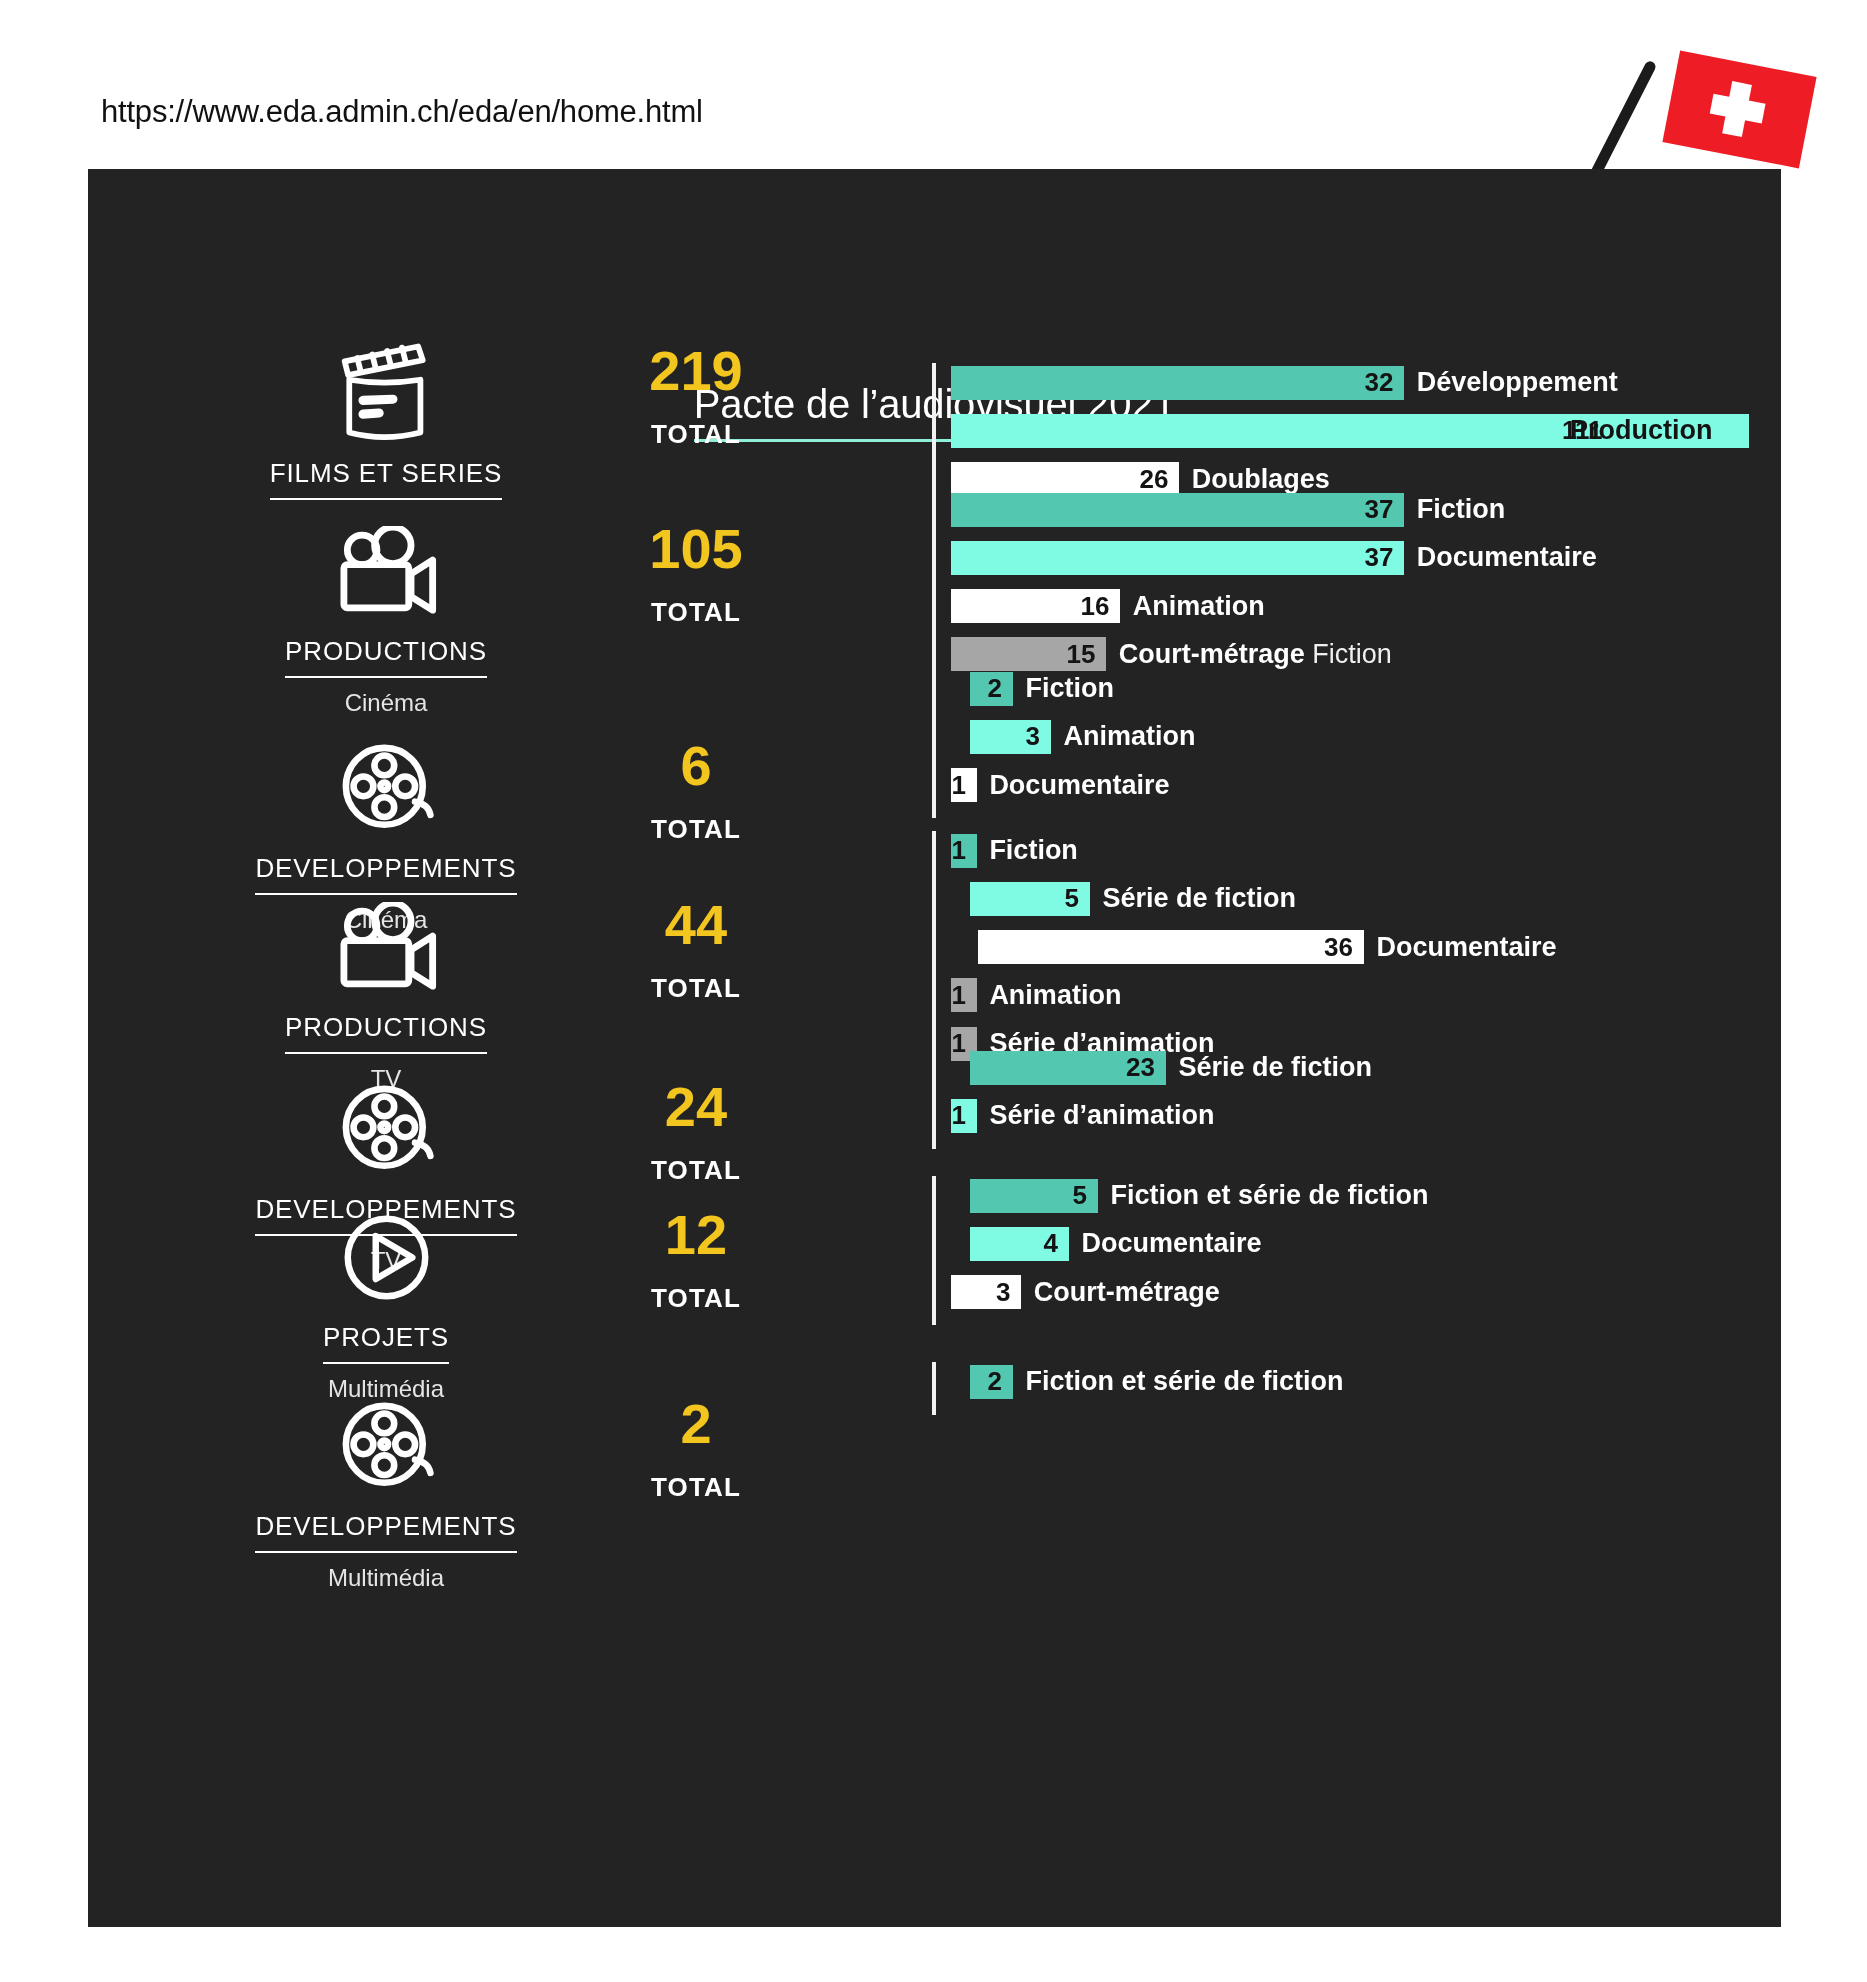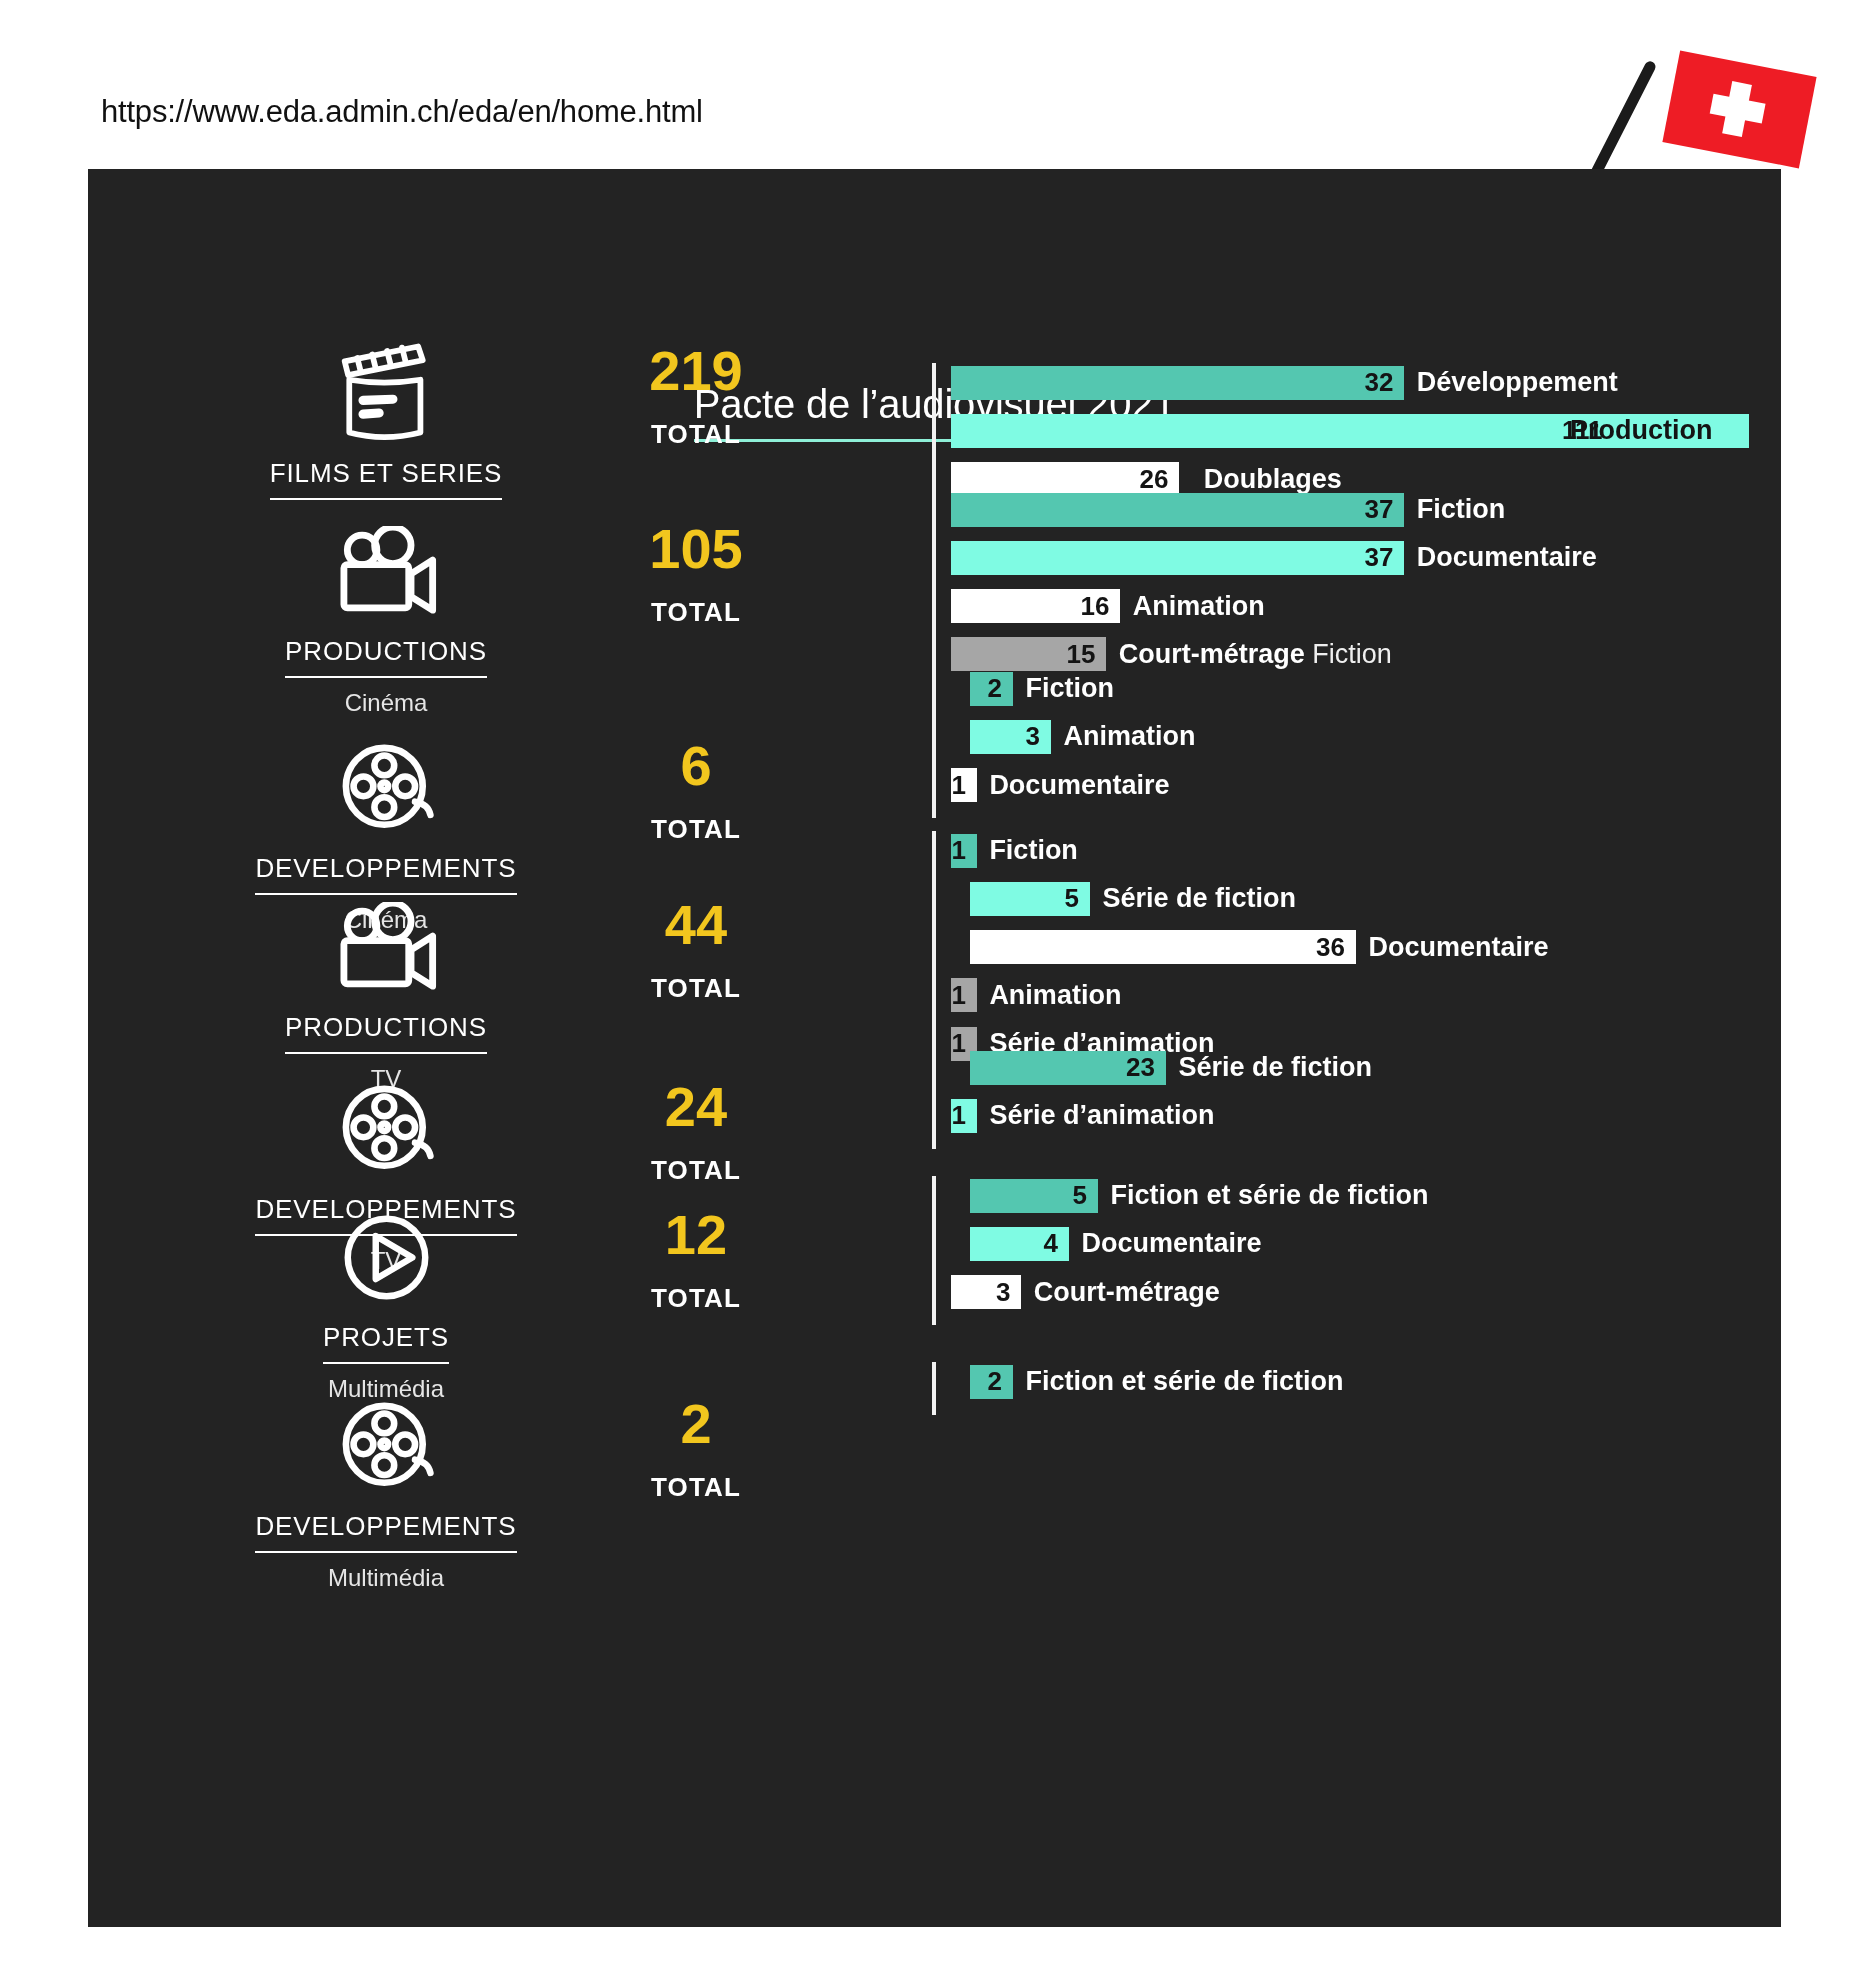--- a/index.html
+++ b/index.html
@@ -244,21 +244,21 @@
             <span>32</span>
           </div>
           <span class="bar-label">Développement</span>
         </div>
         <div class="bar-row" style="padding-left: 19.4px;">
           <div class="bar c-mint" style="width: 798px; padding-right: 0px; justify-content: flex-start;">
             <div style="position: absolute; right: 147px; font-size: 26px; font-weight: 700; color: rgb(20, 20, 20);">111</div>
             <div style="position: absolute; right: 37px; font-size: 27px; font-weight: 700; color: rgb(20, 20, 20); white-space: nowrap;">Production</div>
           </div>
         </div>
-        <div class="bar-row" style="padding-left: 19.4px; gap: 12px;">
+        <div class="bar-row" style="padding-left: 19.4px;">
           <div class="bar c-white" style="width: 228px;">
             <span>26</span>
           </div>
           <span class="bar-label">Doublages</span>
         </div>
       </div>
       <div class="bars" style="top: 321px; position: absolute; left: 844px;">
         <div class="bars-rule" style="height: 197px;"></div>
         <div class="bar-row" style="padding-left: 19.4px;">
           <div class="bar c-teal" style="width: 453px;">
@@ -314,21 +314,21 @@
           </div>
           <span class="bar-label">Fiction</span>
         </div>
         <div class="bar-row" style="padding-left: 38px;">
           <div class="bar c-mint" style="width: 120px;">
             <span>5</span>
           </div>
           <span class="bar-label">Série de fiction</span>
         </div>
         <div class="bar-row" style="padding-left: 38px;">
-          <div class="bar c-white" style="width: 386px;">
+          <div class="bar c-white" style="width: 386px; margin-left: 8px;">
             <span>36</span>
           </div>
           <span class="bar-label">Documentaire</span>
         </div>
         <div class="bar-row" style="padding-left: 19.4px;">
           <div class="bar c-gray" style="width: 25.6px;">
             <span>1</span>
           </div>
           <span class="bar-label">Animation</span>
         </div>

